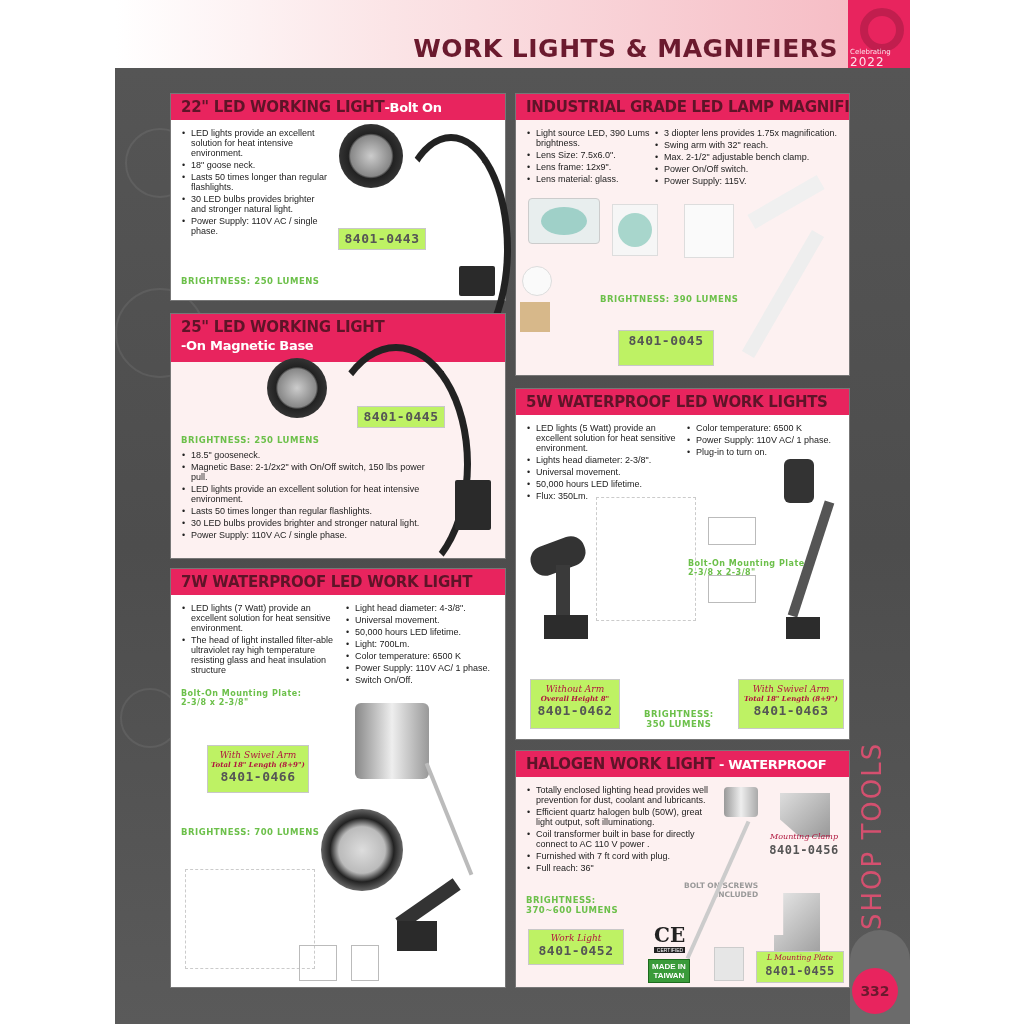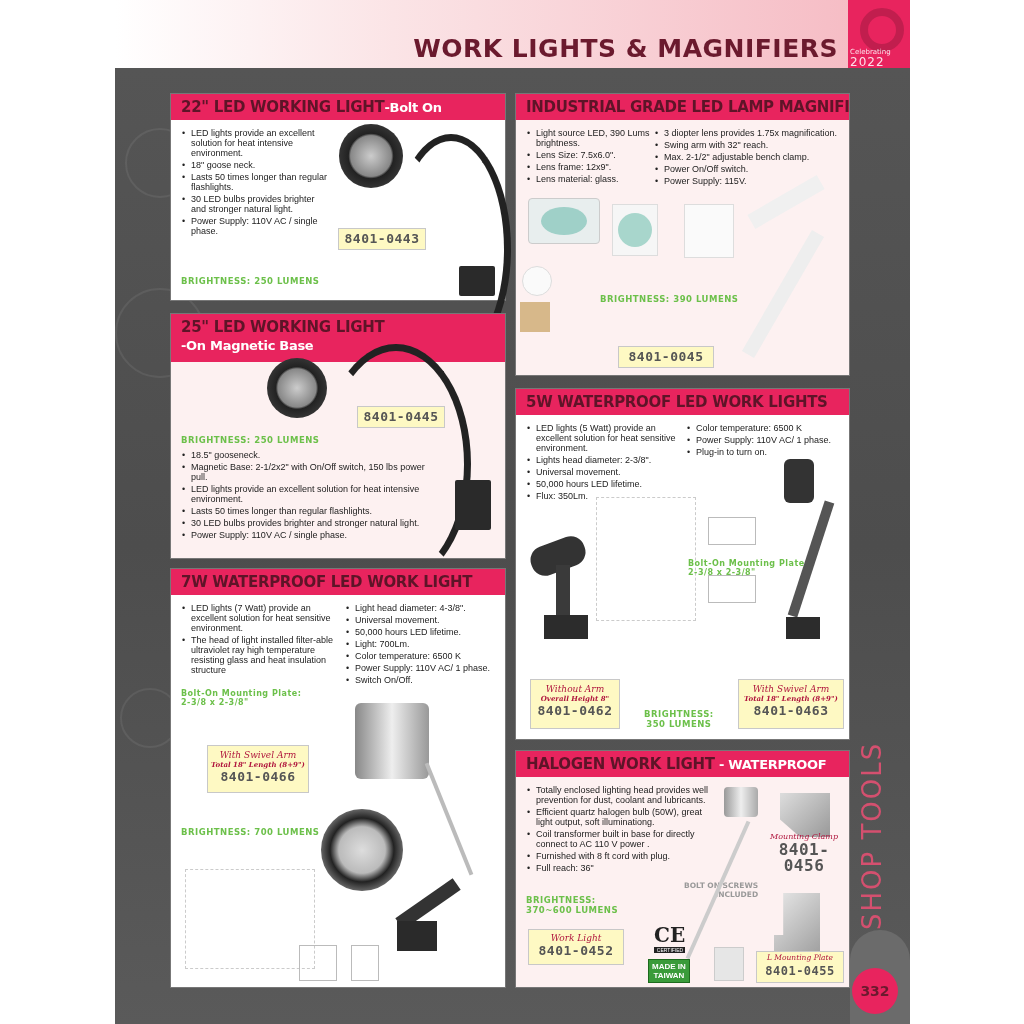--- a/index.html
+++ b/index.html
@@ -14,21 +14,21 @@
   .gear-deco{position:absolute;border-radius:50%;border:2px solid rgba(255,255,255,0.07)}
   .panel{position:absolute;background:#ffffff;border:1px solid #777}
   .panel.pink{background:#fdf1f1}
   .ph{height:26px;background:#e8245e;padding:4px 10px 0 10px;font-family:"DejaVu Sans",sans-serif;font-weight:bold;font-size:15px;color:#5e1428;line-height:18px;letter-spacing:-0.3px;white-space:nowrap;overflow:hidden}
   .ph .sub{color:#ffffff;font-size:13px}
   .ph.tall{height:48px}
   ul.b{list-style:none;font-size:9px;color:#222;line-height:10px}
   ul.b li{position:relative;padding-left:12px;margin-bottom:2px}
   ul.b li::before{content:"•";position:absolute;left:3px;top:0}
   .green{font-family:"DejaVu Sans",sans-serif;font-weight:bold;color:#6cc04a;font-size:8.5px;letter-spacing:0.5px}
-  .pn{position:absolute;border:1px solid #c8c8c8;background:#fef9c3;text-align:center;font-family:"DejaVu Sans Mono",monospace;color:#555;font-weight:bold}
+  .pn{position:absolute;border:1px solid #c8c8c8;background:#bef264;text-align:center;font-family:"DejaVu Sans Mono",monospace;color:#555;font-weight:bold}
   .pn .lbl{font-family:"DejaVu Serif",serif;font-style:italic;color:#b0163e;font-weight:normal;font-size:9px;line-height:10px;display:block}
   .pn .lbl2{font-family:"DejaVu Serif",serif;font-style:italic;color:#b0163e;font-weight:bold;font-size:7px;line-height:9px;display:block}
   .pn .num{font-size:13px;display:block;line-height:16px;letter-spacing:0.5px}
   .abs{position:absolute}
   .side-text{position:absolute;left:857px;top:700px;width:30px;height:230px;writing-mode:vertical-rl;transform:rotate(180deg);font-family:"DejaVu Sans",sans-serif;font-size:26px;color:#d4506f;letter-spacing:2px;font-weight:normal;text-align:left}
   .side-gear{position:absolute;left:850px;top:930px;width:60px;height:94px;background:#6b6b6b;border-radius:30px 30px 0 0}
   .page-num{position:absolute;left:852px;top:968px;width:46px;height:46px;border-radius:50%;background:#e8245e;color:#6b1a2e;font-family:"DejaVu Sans",sans-serif;font-weight:bold;font-size:14px;text-align:center;line-height:46px}
   
   .lamp-head{position:absolute;border-radius:50%;background:radial-gradient(circle,#ccc 0%,#888 45%,#222 50%,#333 70%,#111 100%)}
   .neck{position:absolute;border:7px solid #222;border-left-color:transparent;border-bottom-color:transparent;border-radius:50%}
@@ -92,21 +92,21 @@
     </div>
   <div class="abs" style="left:96px;top:110px;width:46px;height:52px;background:#f6f6f6;border:1px solid #ddd">
       <div style="margin:8px auto;width:34px;height:34px;border-radius:50%;background:#a8d6cc"></div>
     </div>
   <div class="abs" style="left:168px;top:110px;width:50px;height:54px;background:#fafafa;border:1px solid #ddd"></div>
   <div class="abs" style="left:230px;top:100px;width:80px;height:16px;background:#f0f0f0;transform:rotate(-30deg)"></div>
   <div class="abs" style="left:260px;top:130px;width:14px;height:140px;background:#eeeeee;transform:rotate(30deg)"></div>
   <div class="abs" style="left:6px;top:172px;width:30px;height:30px;border-radius:50%;background:#fafafa;border:1px solid #ddd"></div>
   <div class="abs" style="left:4px;top:208px;width:30px;height:30px;background:#d7b88a"></div>
   <div class="green abs" style="left:84px;top:200px">BRIGHTNESS: 390 LUMENS</div>
-  <div class="pn" style="left:102px;top:252px;width:96px;height:22px">
+  <div class="pn" style="left:102px;top:236px;width:96px;height:36px">
       <span class="num" style="line-height:20px">8401-0045</span>
     </div>
 </div>
 
 <div class="panel pink" style="left:170px;top:313px;width:336px;height:246px">
   <div class="ph tall"><span>25" LED WORKING LIGHT</span><br><span class="sub">-On Magnetic Base</span></div>
   <div class="lamp-head" style="left:96px;top:44px;width:60px;height:60px"></div>
   <div class="neck" style="left:150px;top:30px;width:150px;height:240px"></div>
   <div class="base" style="left:284px;top:166px;width:36px;height:50px"></div>
   <div class="pn" style="left:186px;top:92px;width:88px;height:22px">
@@ -191,41 +191,41 @@
   <div class="abs" style="left:128px;top:376px;width:38px;height:36px;border:1px solid #bbb"></div>
   <div class="abs" style="left:180px;top:376px;width:28px;height:36px;border:1px solid #bbb"></div>
 </div>
 
 <div class="panel pink" style="left:515px;top:750px;width:335px;height:238px">
   <div class="ph"><span>HALOGEN WORK LIGHT</span><span class="sub"> - WATERPROOF</span></div>
   <ul class="b abs" style="left:8px;top:34px;width:190px">
     <li>Totally enclosed lighting head provides well prevention for dust, coolant and lubricants.</li>
     <li>Efficient quartz halogen bulb (50W), great light output, soft illuminationg.</li>
     <li>Coil transformer built in base for directly connect to AC 110 V power .</li>
-    <li>Furnished with 8 ft cord with plug.</li>
+    <li>Furnished with 7 ft cord with plug.</li>
     <li>Full reach: 36"</li>
   </ul>
   <div class="green abs" style="left:10px;top:144px"><span>BRIGHTNESS:</span><br><span>370~600 LUMENS</span></div>
   <div class="abs" style="left:168px;top:130px;font-family:'DejaVu Sans',sans-serif;font-weight:bold;font-size:7.5px;color:#999;text-align:right;line-height:9px"><span>BOLT ON SCREWS</span><br><span>INCLUDED</span></div>
   <div class="pn" style="left:12px;top:178px;width:96px;height:36px;padding-top:3px">
     <span class="lbl">Work Light</span>
     <span class="num">8401-0452</span>
   </div>
   <div class="abs" style="left:138px;top:172px;text-align:right">
     <div class="ce">CE</div>
     <div style="font-size:5px;background:#222;color:#fff;padding:0 2px">CERTIFIED</div>
   </div>
   <div class="abs mit" style="left:132px;top:208px"><span>MADE IN</span><br><span>TAIWAN</span></div>
   <div class="abs" style="left:208px;top:36px;width:34px;height:30px;background:linear-gradient(90deg,#999,#eee,#aaa);border-radius:4px"></div>
   <div class="abs" style="left:200px;top:64px;width:4px;height:150px;background:#ccc;transform:rotate(24deg)"></div>
   <div class="abs" style="left:198px;top:196px;width:30px;height:34px;background:#e6e6e6;border:1px solid #ccc"></div>
   <div class="abs" style="left:264px;top:42px;width:50px;height:44px;background:linear-gradient(135deg,#ddd,#999);clip-path:polygon(0 0,100% 0,100% 100%,40% 100%,0 60%)"></div>
   <div class="pn" style="left:250px;top:80px;width:76px;height:30px;padding-top:1px;border:none;background:transparent">
     <span class="lbl" style="font-size:8px">Mounting Clamp</span>
-    <span class="num" style="font-size:16px">8401-0456</span>
+    <span class="num" style="font-size:12px">8401-0456</span>
   </div>
   <div class="abs" style="left:258px;top:142px;width:46px;height:60px;background:linear-gradient(135deg,#e8e8e8,#a0a0a0);clip-path:polygon(20% 0,100% 0,100% 100%,0 100%,0 70%,20% 70%)"></div>
   <div class="pn" style="left:240px;top:200px;width:88px;height:32px;padding-top:1px">
     <span class="lbl" style="font-size:7.5px">L  Mounting Plate</span>
     <span class="num" style="font-size:12px">8401-0455</span>
   </div>
 </div>
 
 <div class="side-text">SHOP TOOLS</div>
 <div class="side-gear"></div>

